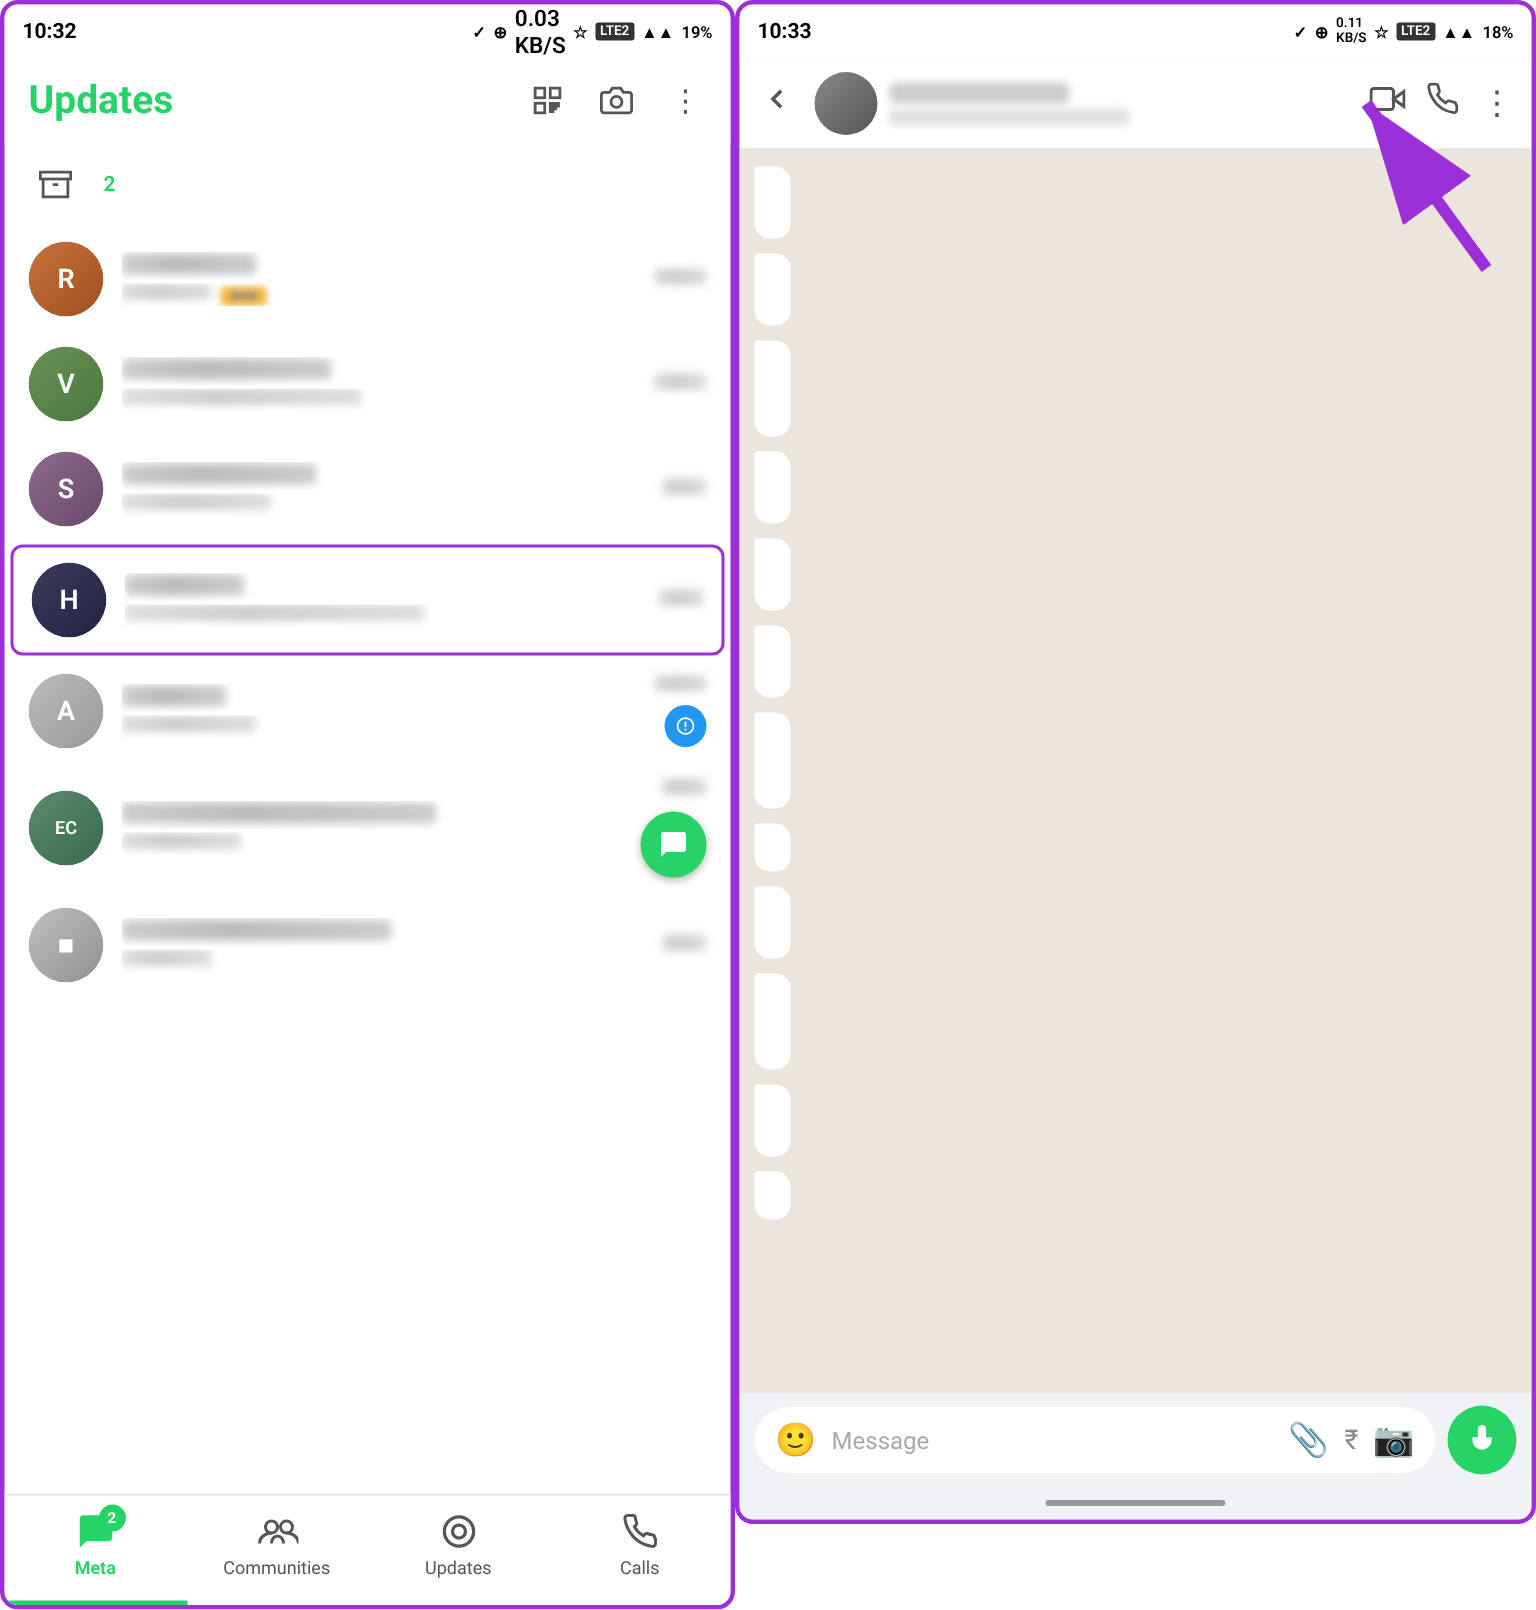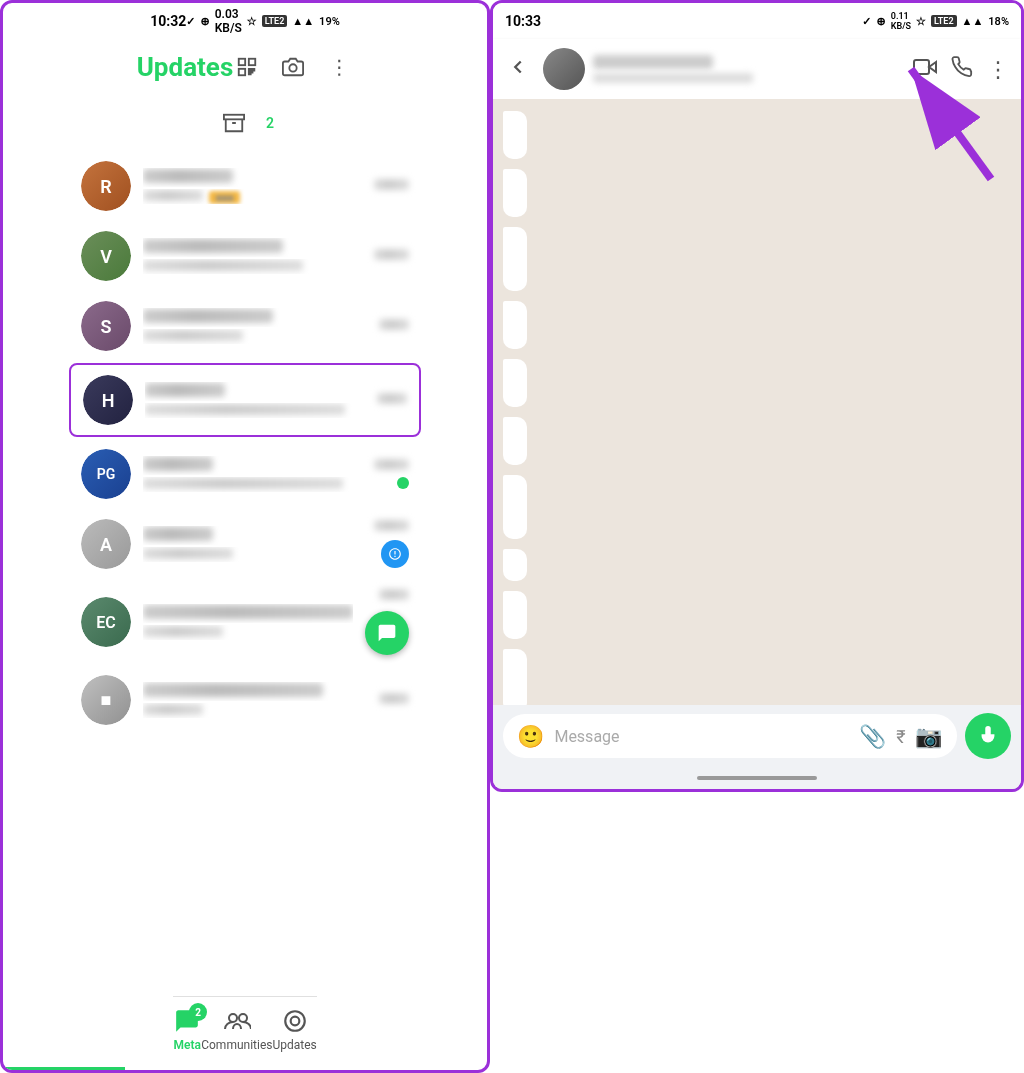--- a/index.html
+++ b/index.html
@@ -17,21 +17,20 @@
     .left-panel {
       width: 490px;
       height: 1073px;
       background: #fff;
       display: flex;
       flex-direction: column;
       border: 3px solid #9b30d9;
       border-radius: 12px;
       overflow: hidden;
       position: relative;
-      align-items: center;
     }
 
     
     .status-bar {
       height: 36px;
       background: #fff;
       display: flex;
       align-items: center;
       justify-content: space-between;
       padding: 0 12px;
@@ -254,21 +253,21 @@
       font-size: 10px;
       font-weight: 700;
       display: flex;
       align-items: center;
       justify-content: center;
     }
 
     
     .right-panel {
       width: 534px;
-      height: 792px;
+      height: 1016px;
       background: #f0ece4;
       display: flex;
       flex-direction: column;
       border: 3px solid #9b30d9;
       border-radius: 12px;
       overflow: hidden;
       position: relative;
       margin-left: 0;
     }
 
@@ -439,21 +438,21 @@
 </head>
 <body>
 
 <div class="left-panel">
 
   <div class="status-bar">
     <span class="status-bar-time">10:32</span>
     <div class="status-bar-icons">
       <span>✓</span>
       <span>⊕</span>
-      <span style="font-size:12px">0.03<br>KB/S</span>
+      <span style="font-size:15px">0.03<br>KB/S</span>
       <span>☆</span>
       <span style="background:#333;color:#fff;padding:1px 3px;font-size:9px;border-radius:2px">LTE2</span>
       <span>▲▲</span>
       <span>19%</span>
     </div>
   </div>
 
   <div class="top-bar">
     <span class="app-title">Updates</span>
     <div class="top-bar-icons">
@@ -551,37 +550,20 @@
         </div>
         <div class="chat-preview">
           <span class="blurred-text" style="width:200px"></span>
         </div>
       </div>
       <div class="chat-meta">
         <span class="chat-time"><span class="blurred-text" style="width:30px"></span></span>
       </div>
     </div>
 
-    <div class="chat-item">
-      <div class="avatar">
-        <div style="width:50px;height:50px;border-radius:50%;background:linear-gradient(135deg,#2a5eb4,#1a4090);display:flex;align-items:center;justify-content:center;color:#fff;font-size:14px;font-weight:600">PG</div>
-      </div>
-      <div class="chat-info">
-        <div class="chat-name">
-          <span class="blurred-name" style="width:70px"></span>
-        </div>
-        <div class="chat-preview">
-          <span class="blurred-text" style="width:200px"></span>
-        </div>
-      </div>
-      <div class="chat-meta">
-        <span class="chat-time"><span class="blurred-text" style="width:35px"></span></span>
-        <div class="unread-badge" style="background:#25D366;width:12px;height:12px;border-radius:50%;margin-left:auto"></div>
-      </div>
-    </div>
 
     <div class="chat-item">
       <div class="avatar">
         <div style="width:50px;height:50px;border-radius:50%;background:linear-gradient(135deg,#bbb,#999);display:flex;align-items:center;justify-content:center;color:#fff;font-size:18px;font-weight:600">A</div>
       </div>
       <div class="chat-info">
         <div class="chat-name">
           <span class="blurred-name" style="width:70px"></span>
         </div>
         <div class="chat-preview">
@@ -594,21 +576,21 @@
         <div style="width:28px;height:28px;border-radius:50%;background:#2196F3;margin-top:2px;margin-left:auto;display:flex;align-items:center;justify-content:center;">
           <svg width="14" height="14" viewBox="0 0 24 24" fill="white">
               <path d="M12 2C6.48 2 2 6.48 2 12s4.48 10 10 10 10-4.48 10-10S17.52 2 12 2zm0 18c-4.41 0-8-3.59-8-8s3.59-8 8-8 8 3.59 8 8-3.59 8-8 8zm-1-13h2v6h-2zm0 8h2v2h-2z"></path>
             </svg>
         </div>
       </div>
     </div>
 
     <div class="chat-item" style="position:relative">
       <div class="avatar">
-        <div style="width:50px;height:50px;border-radius:50%;background:linear-gradient(135deg,#5b8a6e,#3a6a4e);display:flex;align-items:center;justify-content:center;color:#fff;font-size:16px;font-weight:600">EC</div>
+        <div style="width:50px;height:50px;border-radius:50%;background:linear-gradient(135deg,#5b8a6e,#3a6a4e);display:flex;align-items:center;justify-content:center;color:#fff;font-size:12px;font-weight:600">EC</div>
       </div>
       <div class="chat-info">
         <div class="chat-name">
           <span class="blurred-name" style="width:210px"></span>
         </div>
         <div class="chat-preview">
           <span class="blurred-text" style="width:80px"></span>
         </div>
       </div>
       <div class="chat-meta" style="position:relative">
@@ -664,20 +646,28 @@
       <span class="nav-label">Communities</span>
     </div>
     <div class="nav-item">
       <div class="nav-icon">
         <svg width="26" height="26" viewBox="0 0 24 24" fill="none" stroke="#555" stroke-width="2">
           <circle cx="12" cy="12" r="9"></circle>
             <circle cx="12" cy="12" r="4"></circle>
         </svg>
       </div>
       <span class="nav-label">Updates</span>
+    </div>
+    <div class="nav-item">
+      <div class="nav-icon">
+        <svg width="24" height="24" viewBox="0 0 24 24" fill="none" stroke="#555" stroke-width="2">
+          <path d="M22 16.92v3a2 2 0 0 1-2.18 2 19.79 19.79 0 0 1-8.63-3.07A19.5 19.5 0 0 1 4.69 12 19.79 19.79 0 0 1 1.61 3.44 2 2 0 0 1 3.59 1.25h3a2 2 0 0 1 2 1.72c.127.96.361 1.903.7 2.81a2 2 0 0 1-.45 2.11L7.91 8.87a16 16 0 0 0 6 6l.92-.92a2 2 0 0 1 2.11-.45c.907.339 1.85.573 2.81.7a2 2 0 0 1 1.72 2.02z"></path>
+        </svg>
+      </div>
+      <span class="nav-label">Calls</span>
     </div>
   </div>
 
   <div style="position:absolute;bottom:0;left:0;width:122px;height:3px;background:#25D366;border-radius:0 0 0 0"></div>
 
 </div>
 
 <div class="right-panel">
 
   <div class="right-status-bar">

